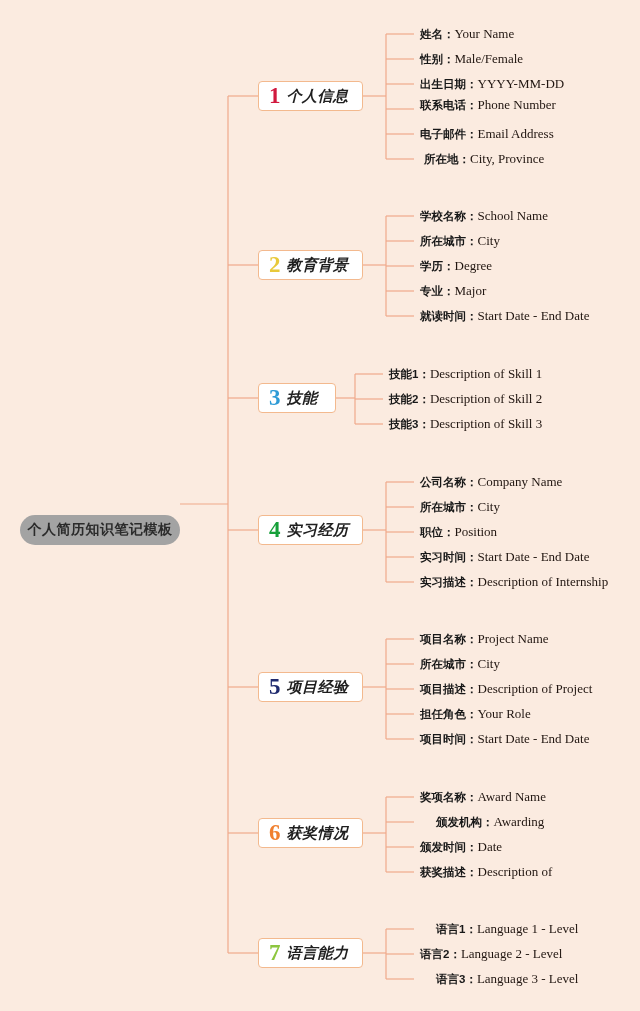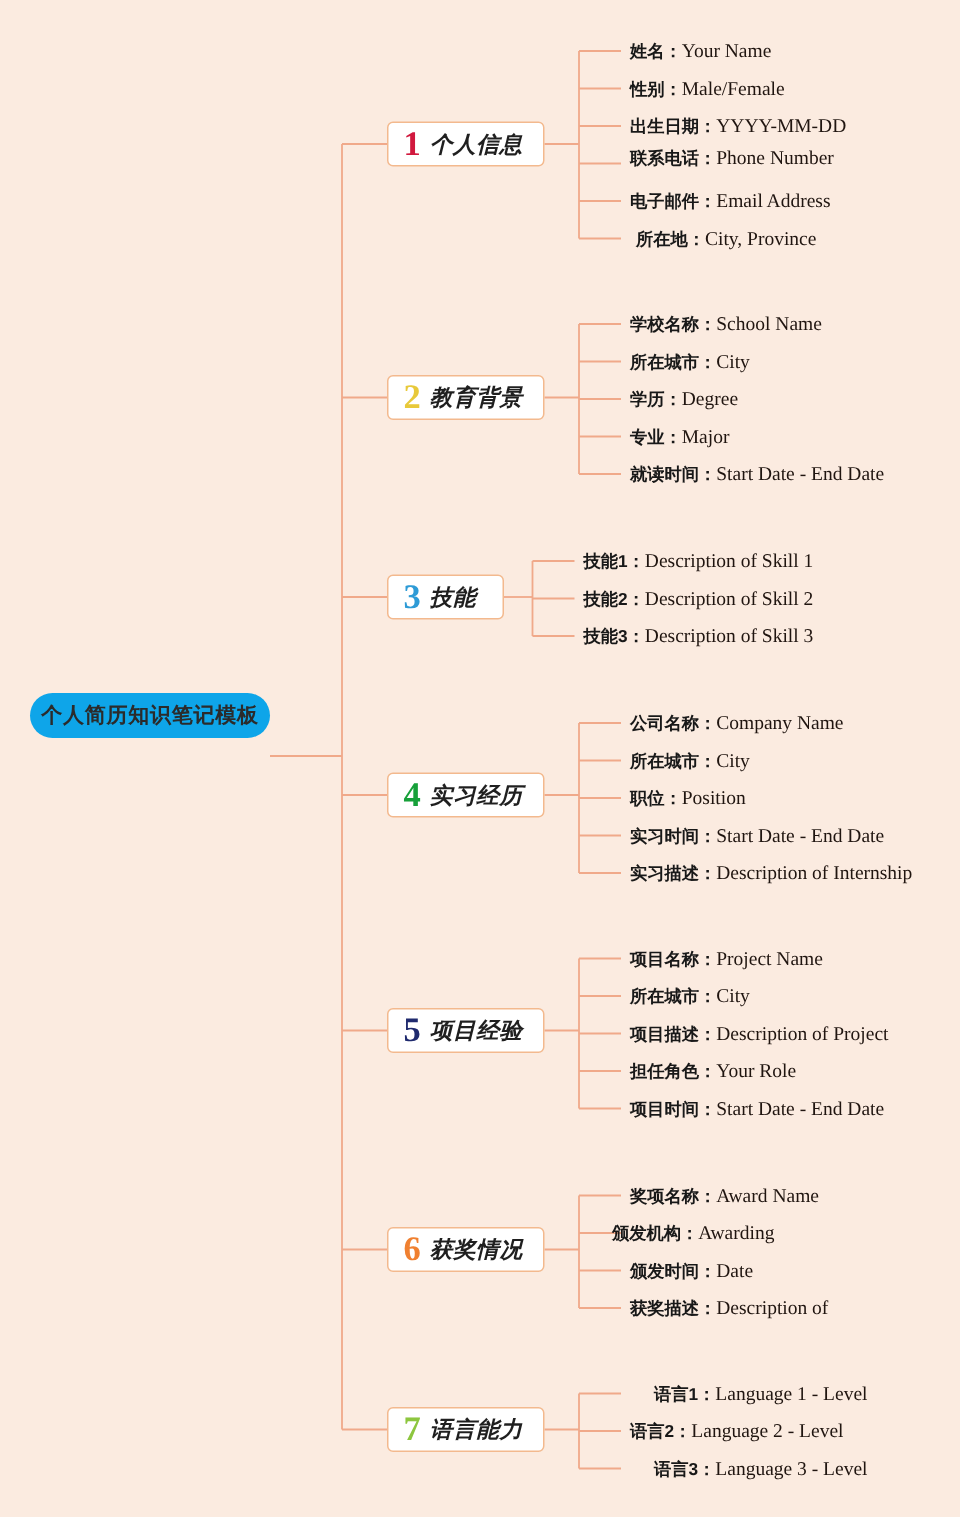--- a/index.html
+++ b/index.html
@@ -146,21 +146,21 @@
       <path d="M 386 847 L 414 847" stroke="#F0A98A" stroke-width="1.2" fill="none"></path>
       <path d="M 386 872 L 414 872" stroke="#F0A98A" stroke-width="1.2" fill="none"></path>
       <path d="M 228 953 L 258 953" stroke="#F0A98A" stroke-width="1.2" fill="none"></path>
       <path d="M 363 953 L 386 953" stroke="#F0A98A" stroke-width="1.2" fill="none"></path>
       <path d="M 386 929 L 386 979" stroke="#F0A98A" stroke-width="1.2" fill="none"></path>
       <path d="M 386 929 L 414 929" stroke="#F0A98A" stroke-width="1.2" fill="none"></path>
       <path d="M 386 954 L 414 954" stroke="#F0A98A" stroke-width="1.2" fill="none"></path>
       <path d="M 386 979 L 414 979" stroke="#F0A98A" stroke-width="1.2" fill="none"></path>
     </svg>
   <div id="nodes-layer">
-      <div class="root-node" style="left: 20px; top: 462px; width: 160px; height: 30px; background: #0ea5e9; color: rgb(43, 43, 43); font-family: Liberation Serif, serif;">个人简历知识笔记模板</div>
+      <div class="root-node" style="left: 20px; top: 515px; width: 160px; height: 30px; background: #a3a3a3; color: rgb(43, 43, 43); font-family: Liberation Serif, serif;">个人简历知识笔记模板</div>
       <div class="branch-node" style="left: 258px; top: 81px; width: 105px; height: 30px;">
         <span class="branch-num" style="color: rgb(209, 25, 62);">1</span>
         <span class="branch-label">个人信息</span>
       </div>
       <div class="leaf" style="left: 420px; top: 27px;"><span class="k">姓名：</span><span class="v">Your Name</span></div>
       <div class="leaf" style="left: 420px; top: 52px;"><span class="k">性别：</span><span class="v">Male/Female</span></div>
       <div class="leaf" style="left: 420px; top: 77px;"><span class="k">出生日期：</span><span class="v">YYYY-MM-DD</span></div>
       <div class="leaf" style="left: 420px; top: 98px;"><span class="k">联系电话：</span><span class="v">Phone Number</span></div>
       <div class="leaf" style="left: 420px; top: 127px;"><span class="k">电子邮件：</span><span class="v">Email Address</span></div>
       <div class="leaf" style="left: 424px; top: 152px;"><span class="k">所在地：</span><span class="v">City, Province</span></div>
@@ -196,21 +196,21 @@
       <div class="leaf" style="left: 420px; top: 632px;"><span class="k">项目名称：</span><span class="v">Project Name</span></div>
       <div class="leaf" style="left: 420px; top: 657px;"><span class="k">所在城市：</span><span class="v">City</span></div>
       <div class="leaf" style="left: 420px; top: 682px;"><span class="k">项目描述：</span><span class="v">Description of Project</span></div>
       <div class="leaf" style="left: 420px; top: 707px;"><span class="k">担任角色：</span><span class="v">Your Role</span></div>
       <div class="leaf" style="left: 420px; top: 732px;"><span class="k">项目时间：</span><span class="v">Start Date - End Date</span></div>
       <div class="branch-node" style="left: 258px; top: 818px; width: 105px; height: 30px;">
         <span class="branch-num" style="color: rgb(240, 128, 48);">6</span>
         <span class="branch-label">获奖情况</span>
       </div>
       <div class="leaf" style="left: 420px; top: 790px;"><span class="k">奖项名称：</span><span class="v">Award Name</span></div>
-      <div class="leaf" style="left: 408px; top: 815px;"><span class="k">颁发机构：</span><span class="v">Awarding</span></div>
+      <div class="leaf" style="left: 436px; top: 815px;"><span class="k">颁发机构：</span><span class="v">Awarding</span></div>
       <div class="leaf" style="left: 420px; top: 840px;"><span class="k">颁发时间：</span><span class="v">Date</span></div>
       <div class="leaf" style="left: 420px; top: 865px;"><span class="k">获奖描述：</span><span class="v">Description of</span></div>
       <div class="branch-node" style="left: 258px; top: 938px; width: 105px; height: 30px;">
         <span class="branch-num" style="color: rgb(141, 198, 63);">7</span>
         <span class="branch-label">语言能力</span>
       </div>
       <div class="leaf" style="left: 420px; top: 922px; margin-left: 16px;"><span class="k">语言1：</span><span class="v">Language 1 - Level</span></div>
       <div class="leaf" style="left: 420px; top: 947px;"><span class="k">语言2：</span><span class="v">Language 2 - Level</span></div>
       <div class="leaf" style="left: 420px; top: 972px; margin-left: 16px;"><span class="k">语言3：</span><span class="v">Language 3 - Level</span></div>
     </div>

